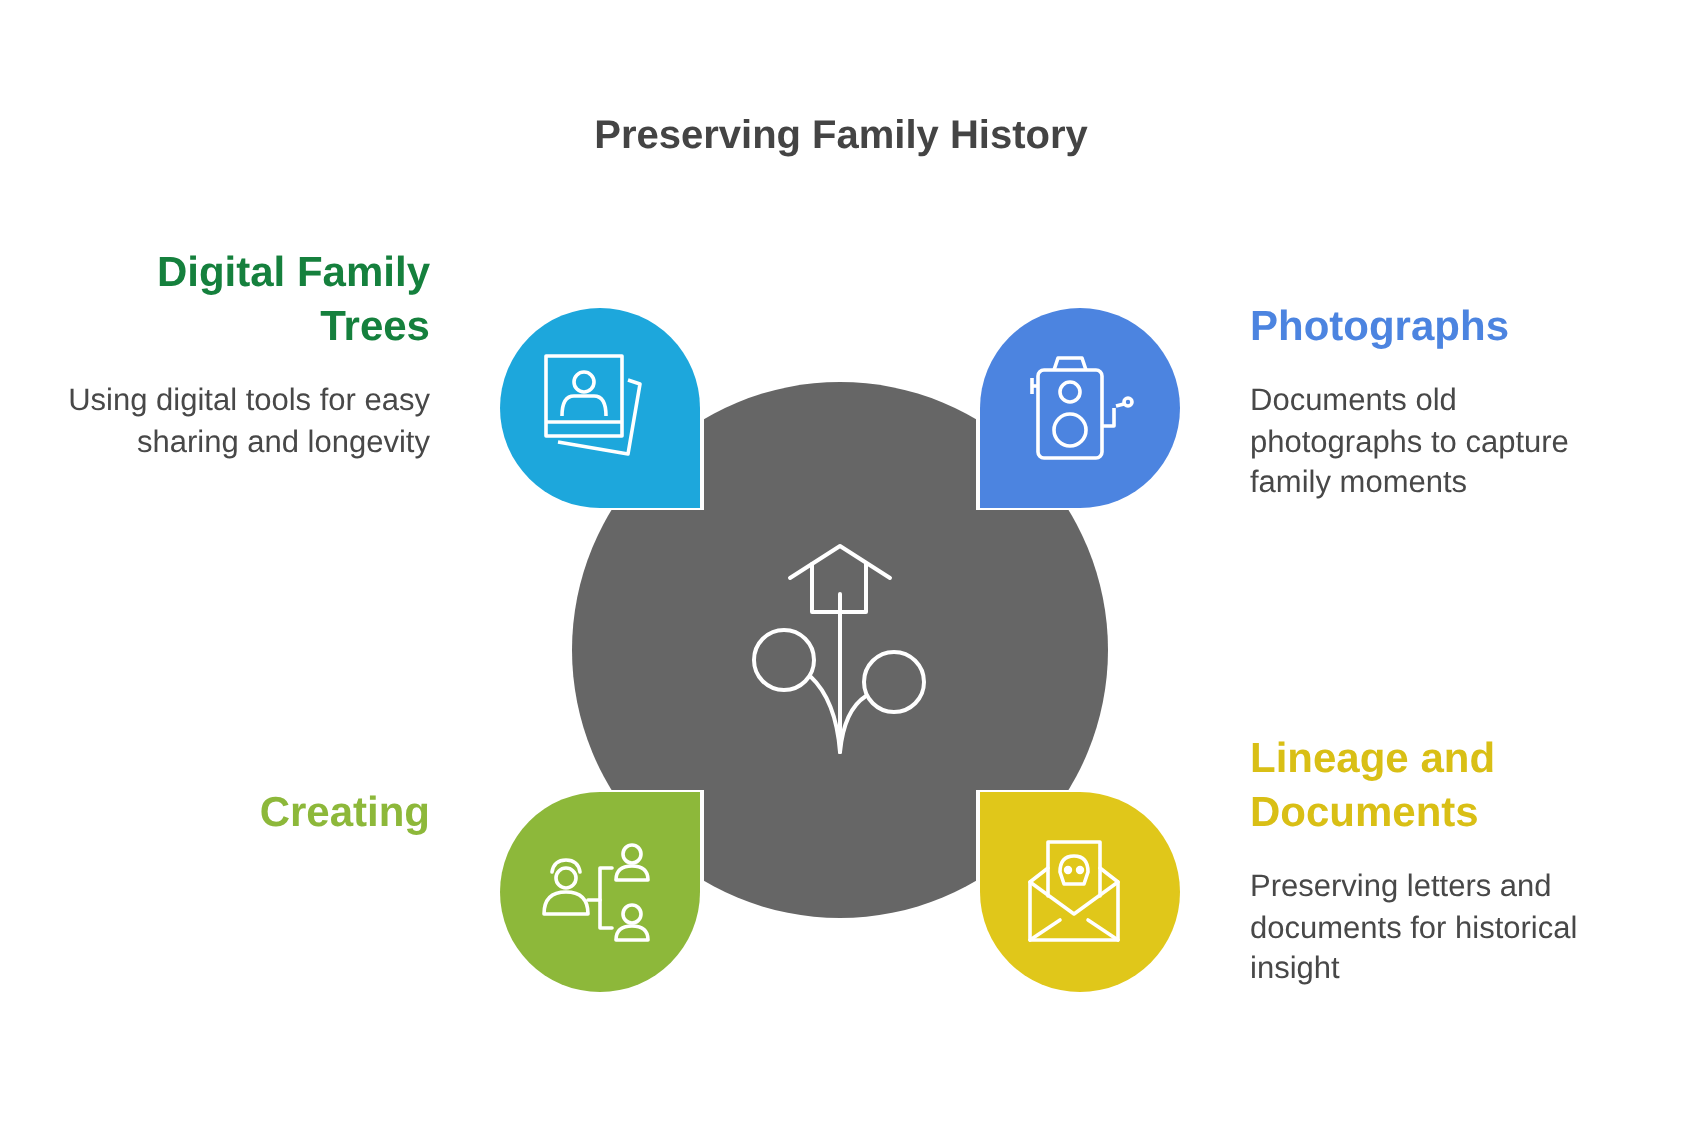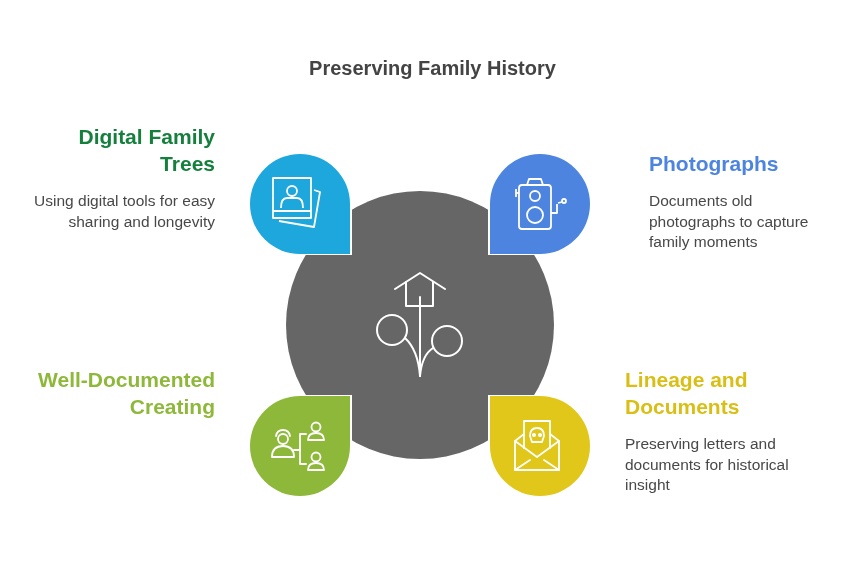--- a/index.html
+++ b/index.html
@@ -1,17 +1,17 @@
 <!DOCTYPE html>
 <html><head>
 <meta charset="utf-8">
 <style>
   html,body{margin:0;padding:0;background:#fff;}
   body{width:853px;height:561px;position:relative;overflow:hidden;font-family:"Liberation Sans","DejaVu Sans",sans-serif;}
-  .title{position:absolute;left:0;width:841px;top:57px;text-align:center;font-size:20px;font-weight:bold;color:#444;margin-left:12px;}
+  .title{position:absolute;left:0;width:841px;top:57px;text-align:center;font-size:20px;font-weight:bold;color:#444;}
   .diagram{position:absolute;left:0;top:0;width:853px;height:561px;}
   .block{position:absolute;width:190px;}
   .block .h{font-weight:bold;font-size:21px;line-height:27px;}
   .block .d{font-size:15.5px;line-height:20.5px;color:#484848;margin-top:14px;}
   .left{text-align:right;}
   .right{text-align:left;}
 </style>
 </head>
 <body>
 
@@ -81,25 +81,25 @@
     <circle cx="534" cy="435" r="1.2" fill="#fff"></circle>
     <circle cx="540" cy="435" r="1.2" fill="#fff"></circle>
   </g>
 </svg>
 
 <div class="block left" style="left:25px;top:123px;">
   <div class="h" style="color:#15803d;"><span>Digital Family</span><br><span>Trees</span></div>
   <div class="d">Using digital tools for easy sharing and longevity</div>
 </div>
 
-<div class="block right" style="left:625px;top:150px;margin-left:24px;">
+<div class="block right" style="left:625px;top:150px;">
   <div class="h" style="color:#4C84E0;">Photographs</div>
   <div class="d">Documents old photographs to capture family moments</div>
 </div>
 
 <div class="block left" style="left:25px;top:366px;">
-  <div class="h" style="color:#8DB83A;"><span>Well-Documented</span><br><span>Creating</span></div>
+  <div class="h" style="color:#8DB83A;"><br><span>Creating</span></div>
 </div>
 
 <div class="block right" style="left:625px;top:366px;">
   <div class="h" style="color:#D9BF15;"><span>Lineage and</span><br><span>Documents</span></div>
   <div class="d">Preserving letters and documents for historical insight</div>
 </div>
 
 </body></html>

